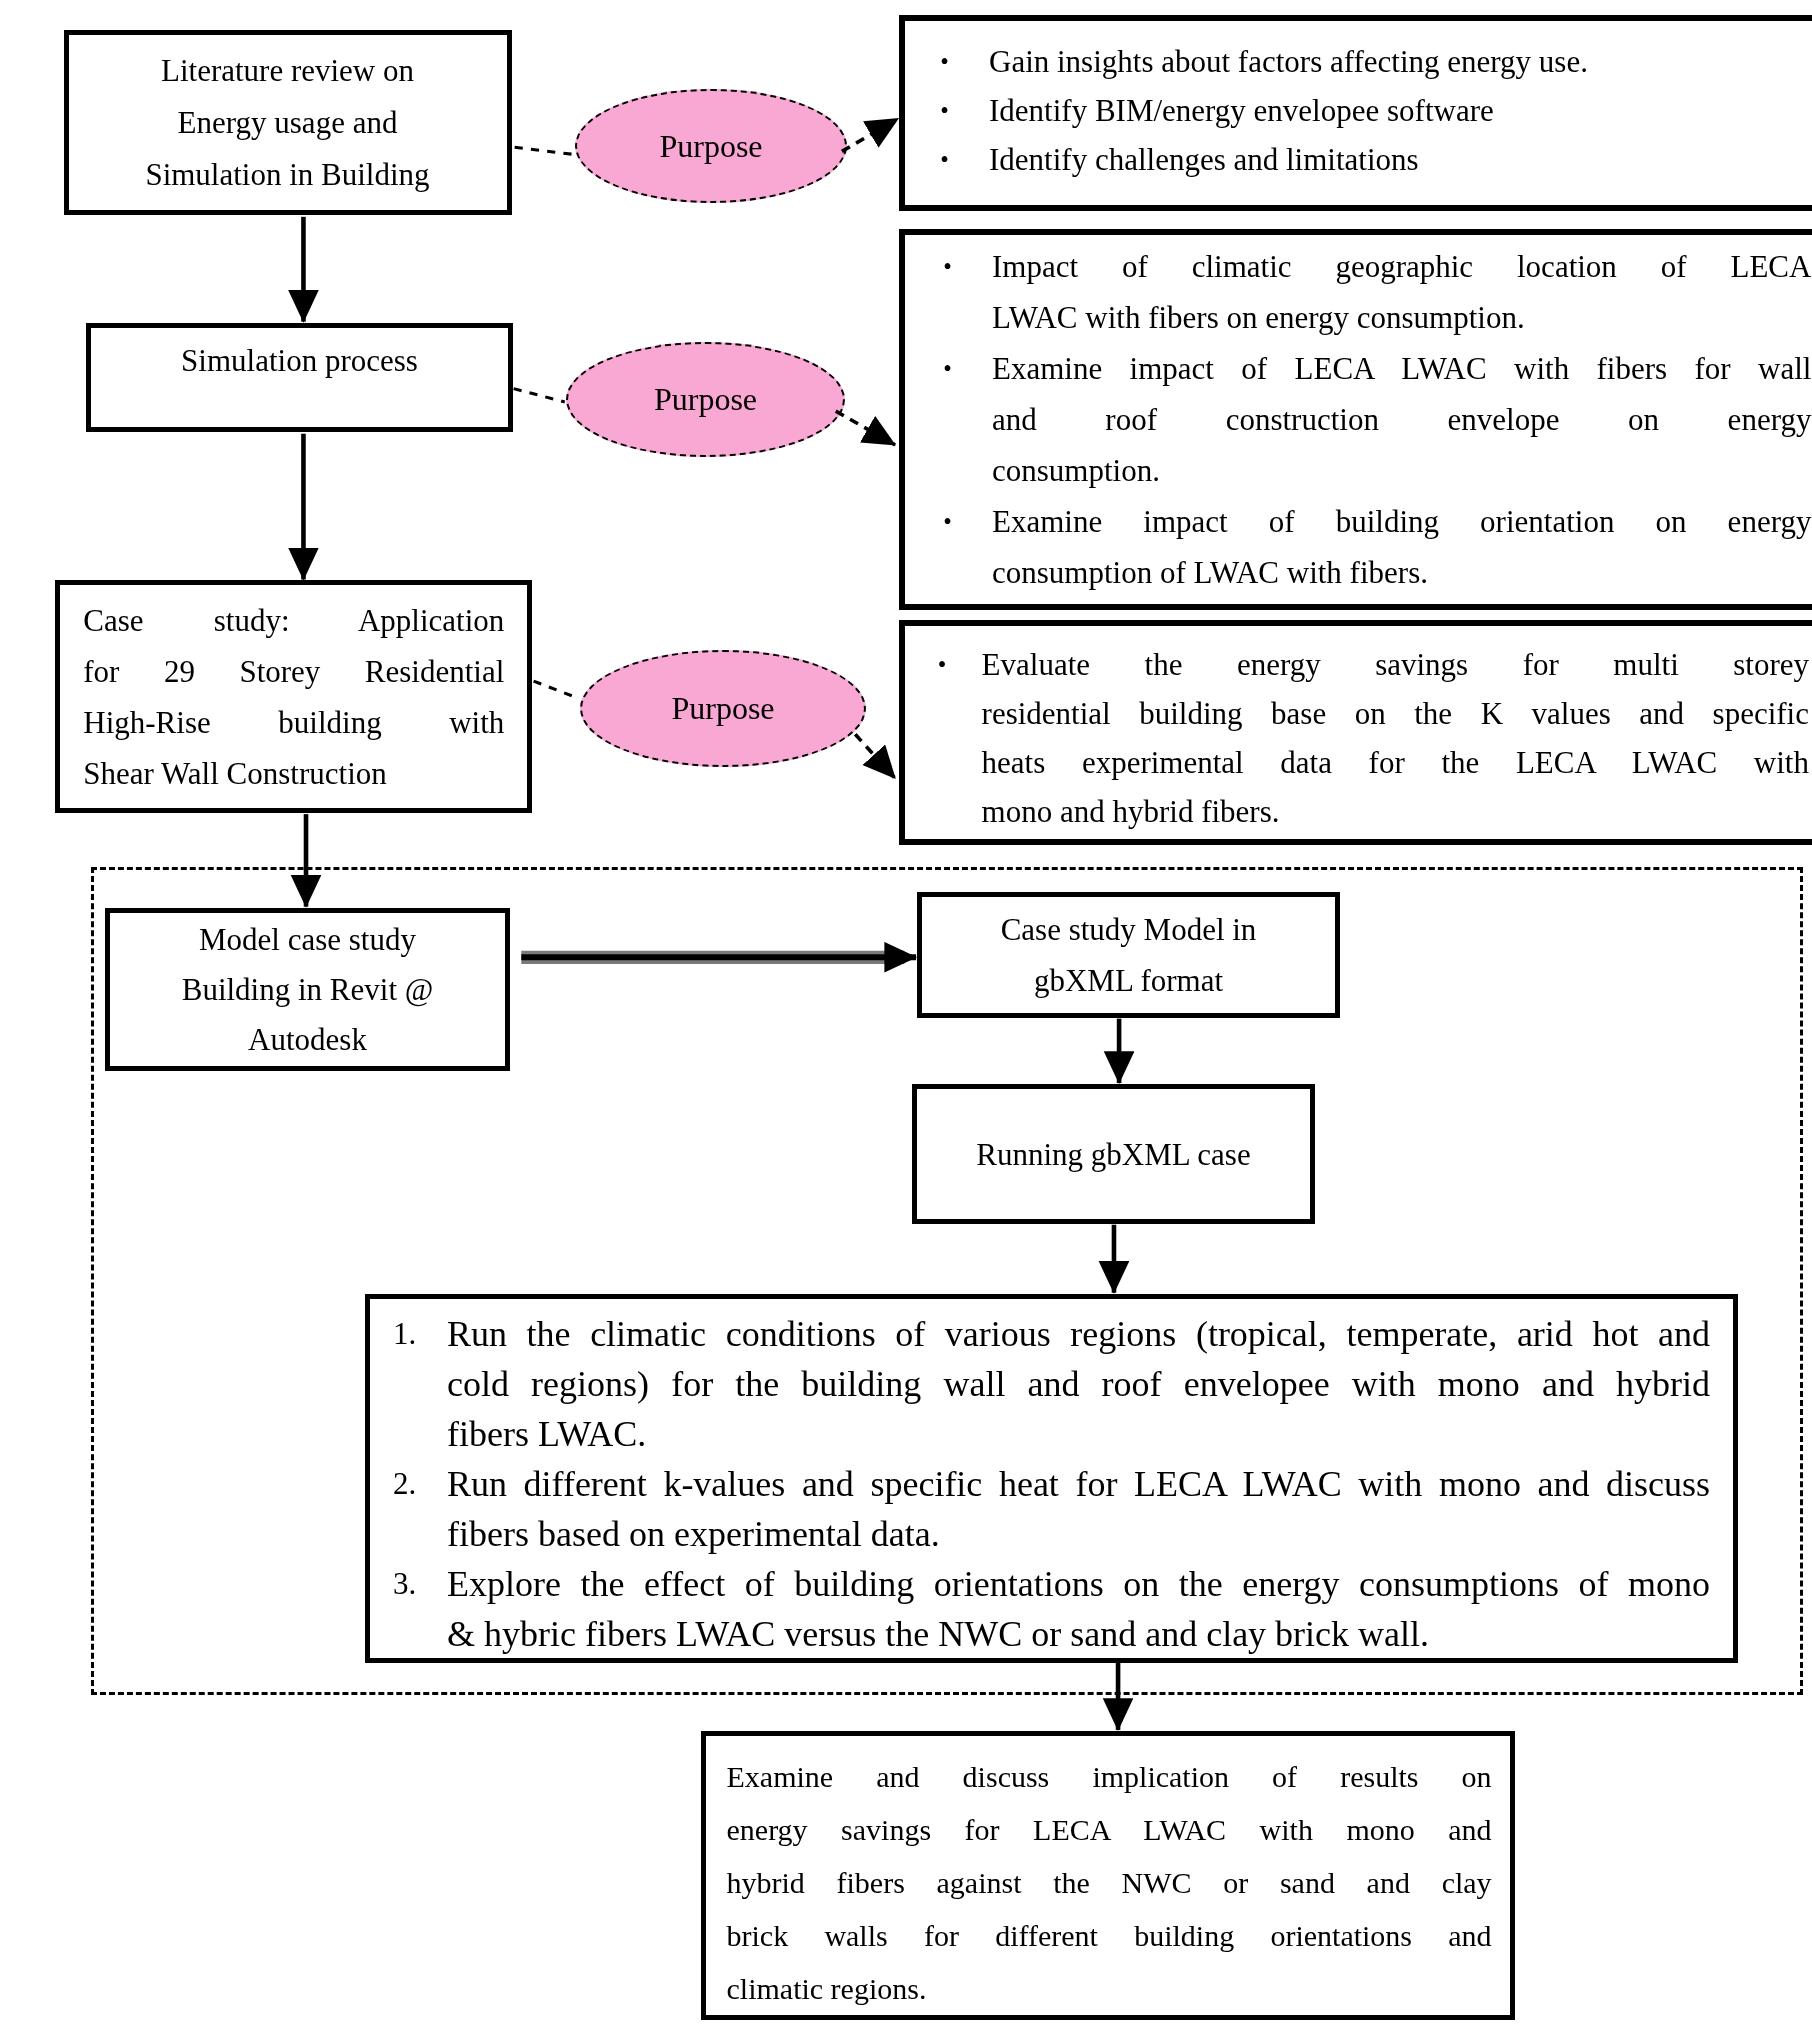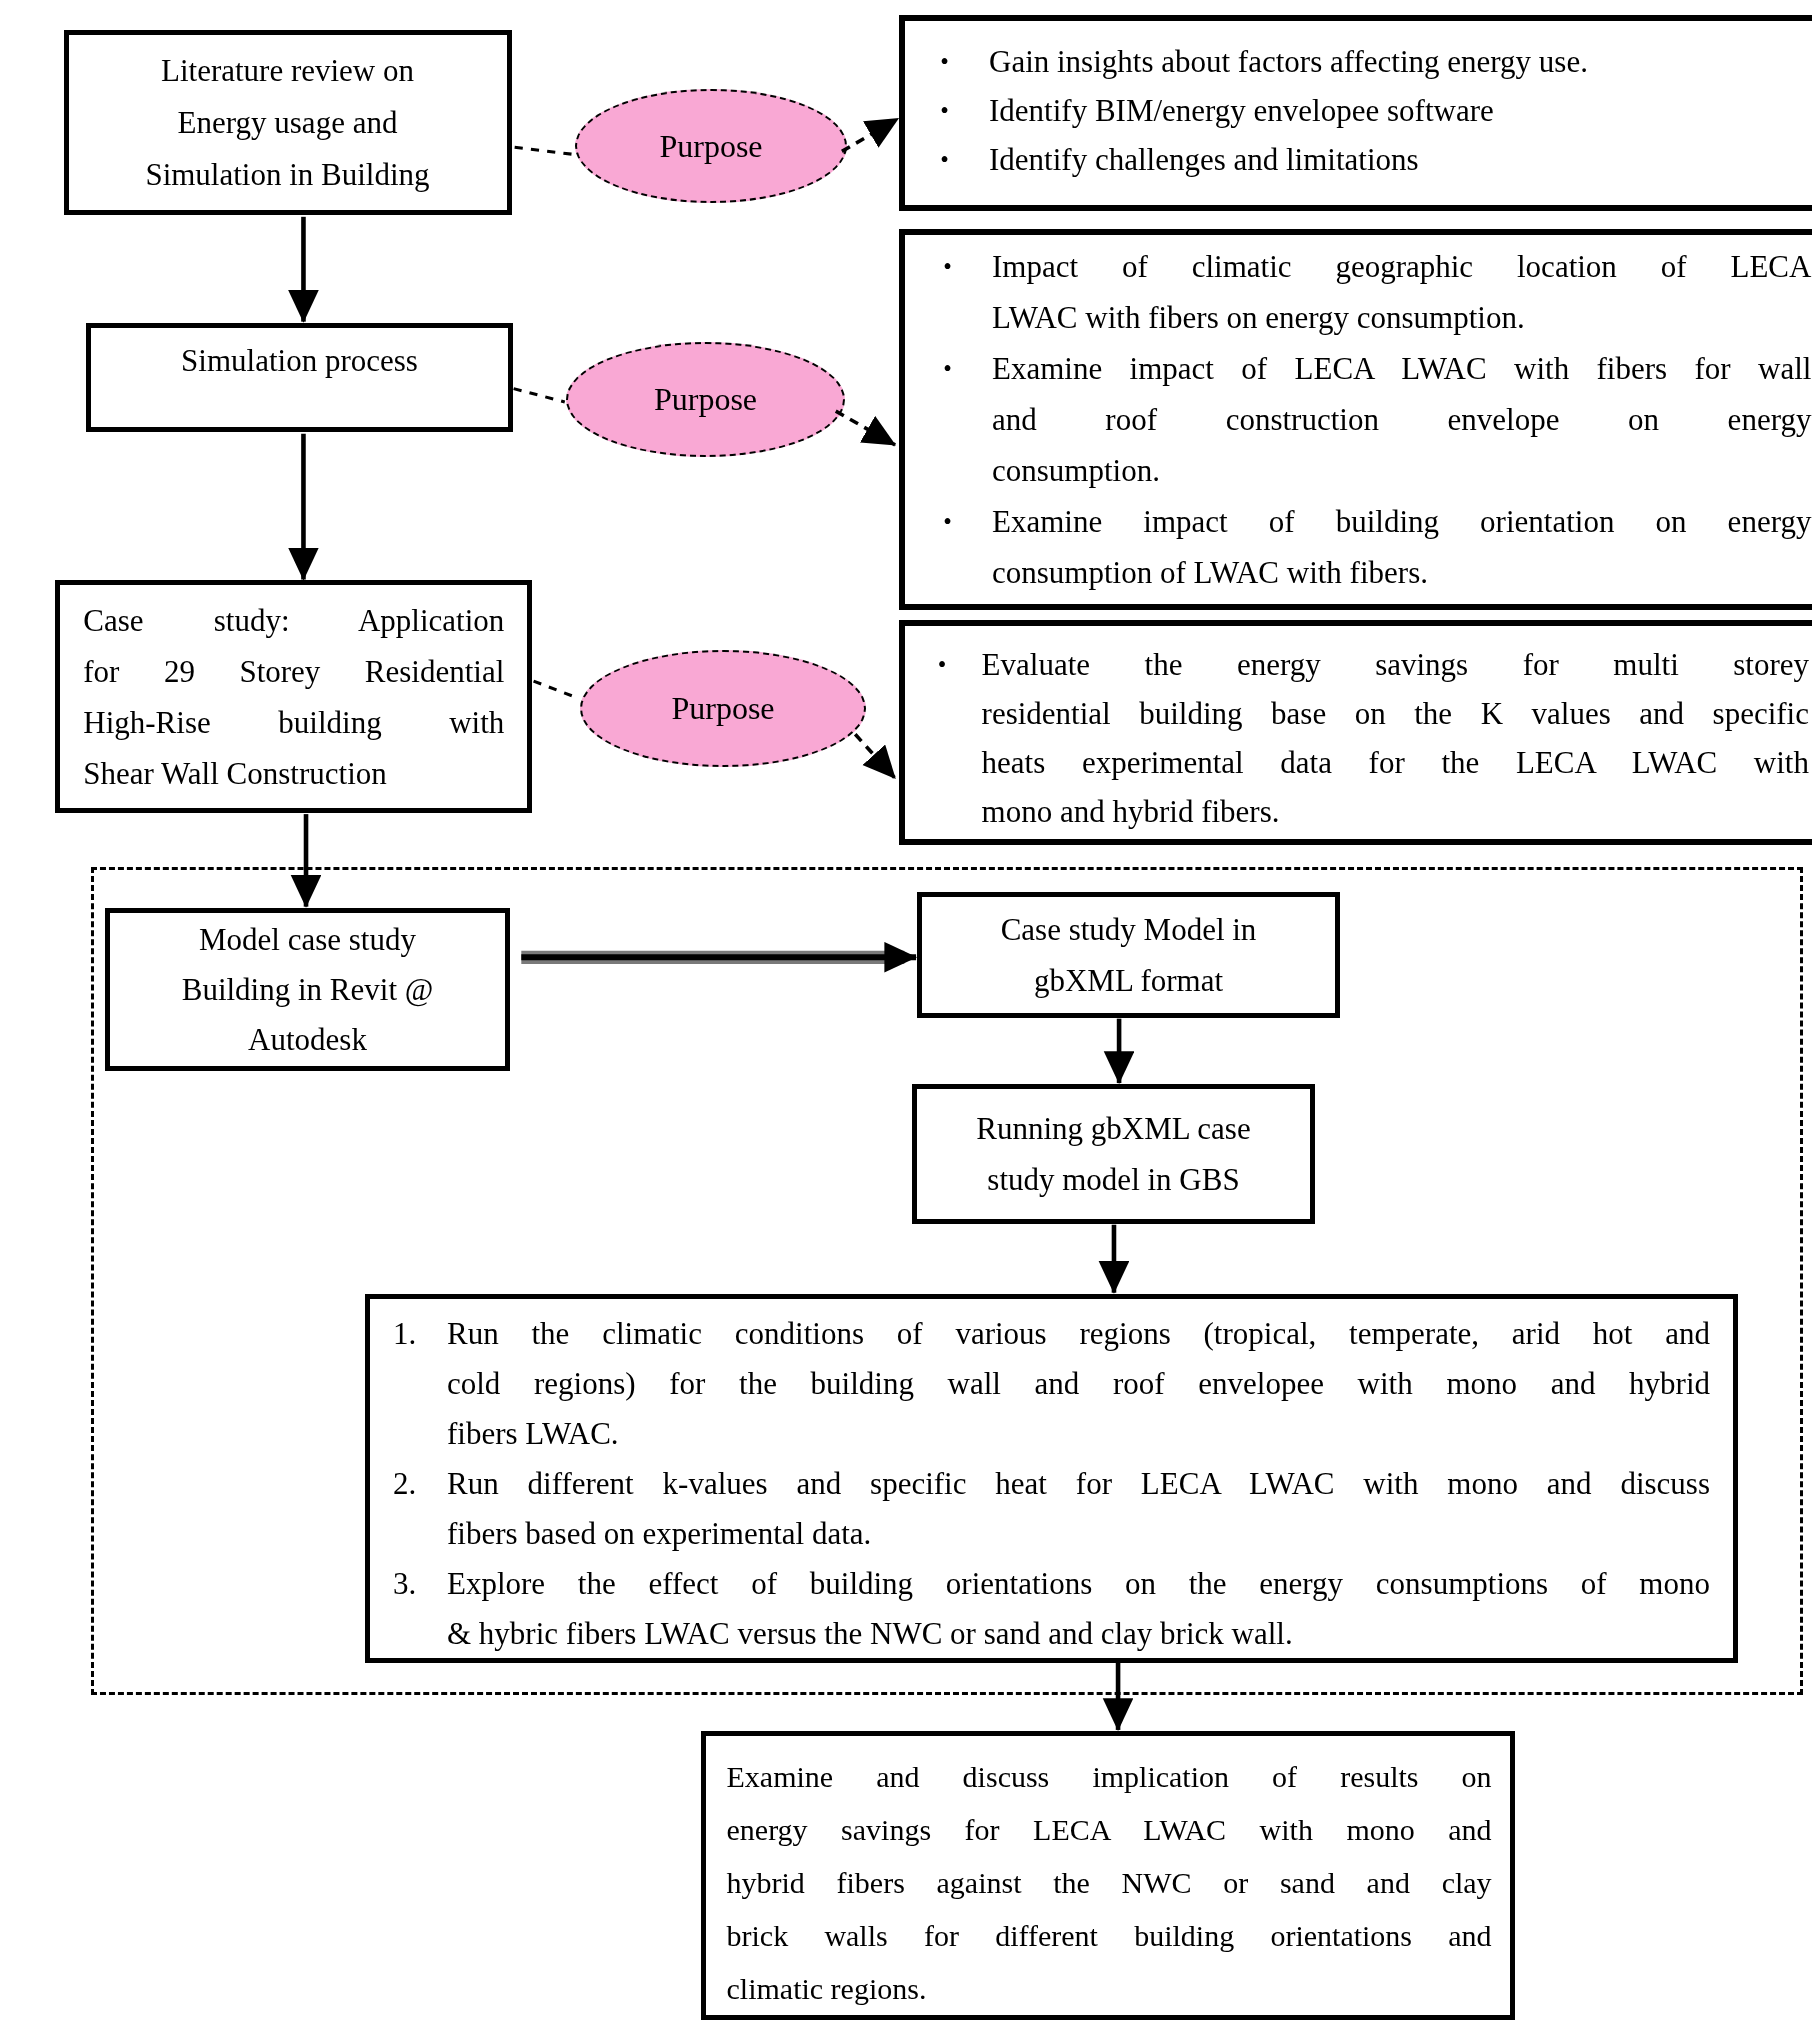--- a/index.html
+++ b/index.html
@@ -59,21 +59,21 @@
   #bbox-3{left:859px;top:620px;width:944px;height:225px;padding:14.3px 28px 0 25.6px;}
   #bbox-3 .bitem{grid-template-columns:51px 1fr;}
   #bbox-3 .line{font-size:31px;line-height:49px;}
   #bbox-3 .marker{line-height:49px;}
 
   
   #box-steps{left:325px;top:1294px;width:1373px;height:369px;padding:10.2px 23px 0 23px;
              justify-content:flex-start;}
   .sitem{display:grid;grid-template-columns:54px 1fr;}
   #box-steps .num{font-size:31px;line-height:50px;}
-  #box-steps .line{font-size:31px;line-height:50px;}
+  #box-steps .line{font-size:36px;line-height:50px;}
 
   
   #box-results{left:661px;top:1731px;width:814px;height:289px;padding:12.3px 18.4px 0 20.5px;
                justify-content:flex-end;}
   #box-results .line{font-size:30px;line-height:53px;}
 
   
   .wires{position:absolute;left:0;top:0;width:1813px;height:2025px;z-index:2;pointer-events:none;}
 </style>
 </head>
@@ -176,21 +176,20 @@
     <div class="line">Autodesk</div>
   </div>
 
   <div class="node center" id="box-gbxml">
     <div class="line">Case study Model in</div>
     <div class="line">gbXML format</div>
   </div>
 
   <div class="node center" id="box-gbs">
     <div class="line">Running gbXML case</div>
-    <div class="line">study model in GBS</div>
   </div>
 
   <div class="node" id="box-steps">
     <div class="sitem">
       <span class="num">1.</span>
       <div>
         <div class="line jl">Run the climatic conditions of various regions (tropical, temperate, arid hot and</div>
         <div class="line jl">cold regions) for the building wall and roof envelopee with mono and hybrid</div>
         <div class="line">fibers LWAC.</div>
       </div>

